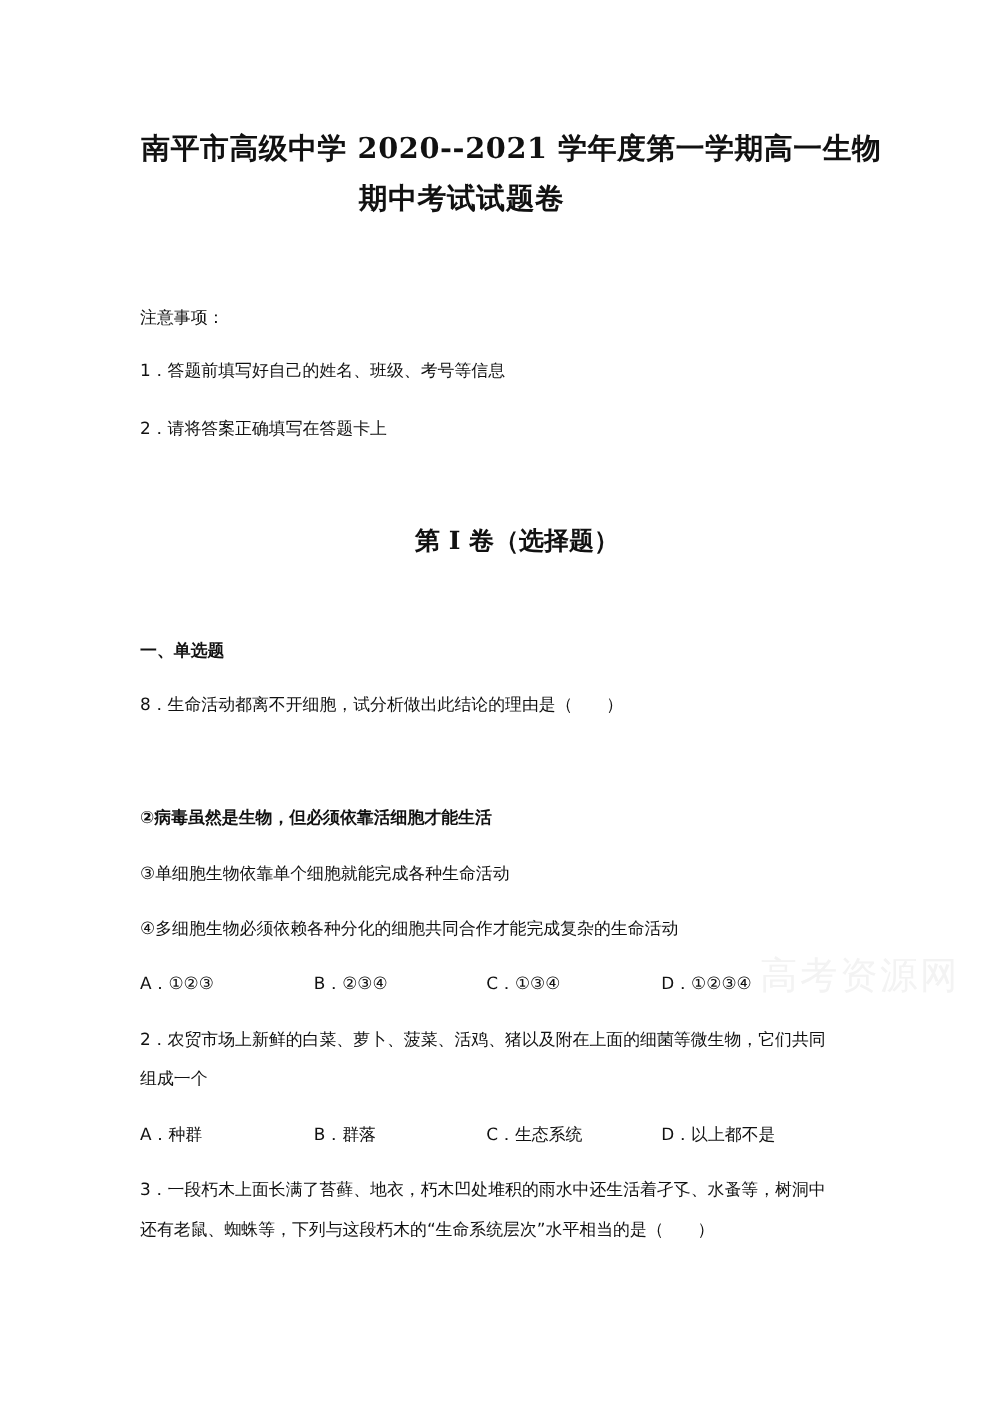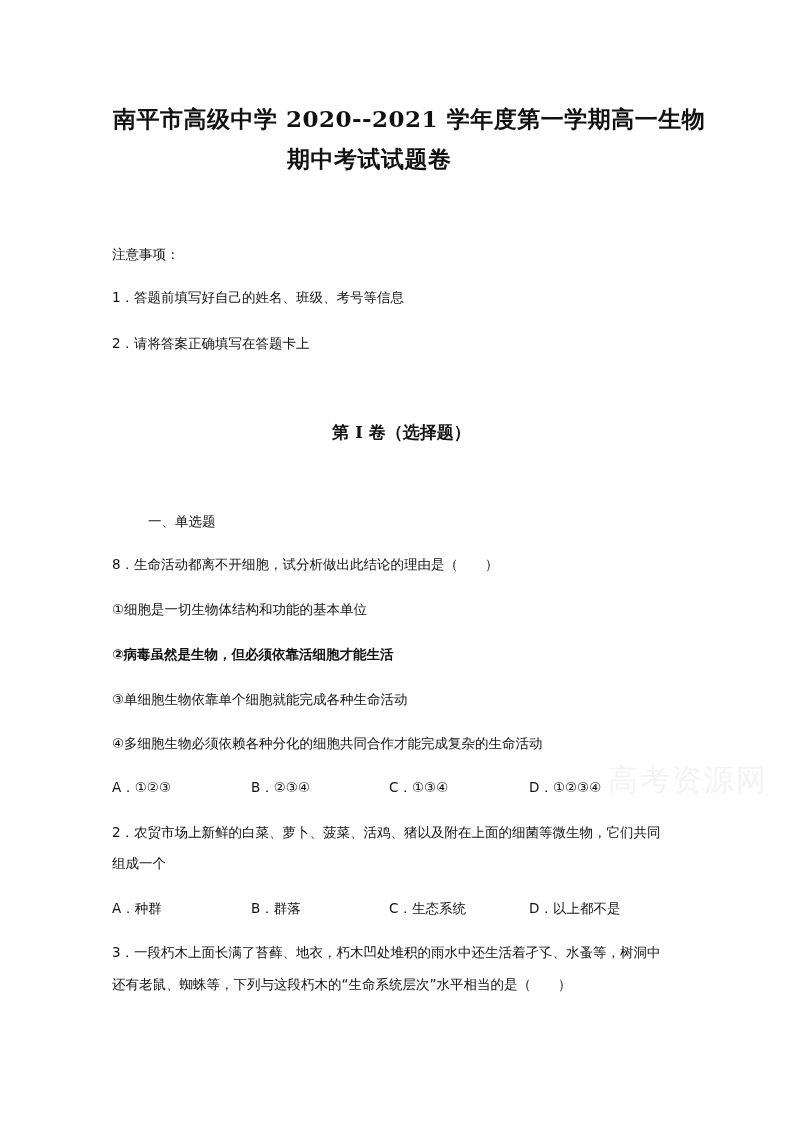--- a/index.html
+++ b/index.html
@@ -41,32 +41,31 @@
     }
     .notice-heading { left: 112px; top: 244px; }
     .notice-1 { left: 112px; top: 287px; text-align: center; }
     .notice-2 { left: 112px; top: 333px; }
 
     .section-title {
       position: absolute;
       left: 332px; top: 421px;
       font-family: "DejaVu Serif", "Liberation Serif", serif;
       font-weight: bold;
-      font-size: 17px;
+      font-size: 20px;
       line-height: 22px;
       white-space: nowrap;
     }
     .part-heading {
       position: absolute;
       left: 112px; top: 511px;
-      font-weight: normal;
+      font-weight: bold;
       font-size: 13.5px;
       line-height: 20px;
       white-space: nowrap;
-      margin-left: 36px;
     }
 
     .q1-stem { left: 112px; top: 554px; }
     .q1-item-1 { left: 112px; top: 599px; }
     .q1-item-2 { left: 112px; top: 644px; font-weight: bold; }
     .q1-item-3 { left: 112px; top: 689px; }
     .q1-item-4 { left: 112px; top: 733px; }
 
     .opt { position: absolute; font-size: 13.5px; line-height: 20px; white-space: nowrap; }
     .q1-opts { top: 777px; }
@@ -102,21 +101,20 @@
   <div class="title-line title-2">期中考试试题卷</div>
 
   <div class="txt notice-heading">注意事项：</div>
   <div class="txt notice-1">1．答题前填写好自己的姓名、班级、考号等信息</div>
   <div class="txt notice-2">2．请将答案正确填写在答题卡上</div>
 
   <div class="section-title">第 I 卷（选择题）</div>
   <div class="part-heading">一、单选题</div>
 
   <div class="txt q1-stem">8．生命活动都离不开细胞，试分析做出此结论的理由是（　　）</div>
-  <div class="txt q1-item-1">①细胞是一切生物体结构和功能的基本单位</div>
   <div class="txt q1-item-2">②病毒虽然是生物，但必须依靠活细胞才能生活</div>
   <div class="txt q1-item-4">④多细胞生物必须依赖各种分化的细胞共同合作才能完成复杂的生命活动</div>
   <div class="txt q1-item-3">③单细胞生物依靠单个细胞就能完成各种生命活动</div>
   <div class="opt q1-opts opt-a">A．①②③</div>
   <div class="opt q1-opts opt-b">B．②③④</div>
   <div class="opt q1-opts opt-c">C．①③④</div>
   <div class="opt q1-opts opt-d">D．①②③④</div>
 
   <div class="watermark">高考资源网</div>
 

